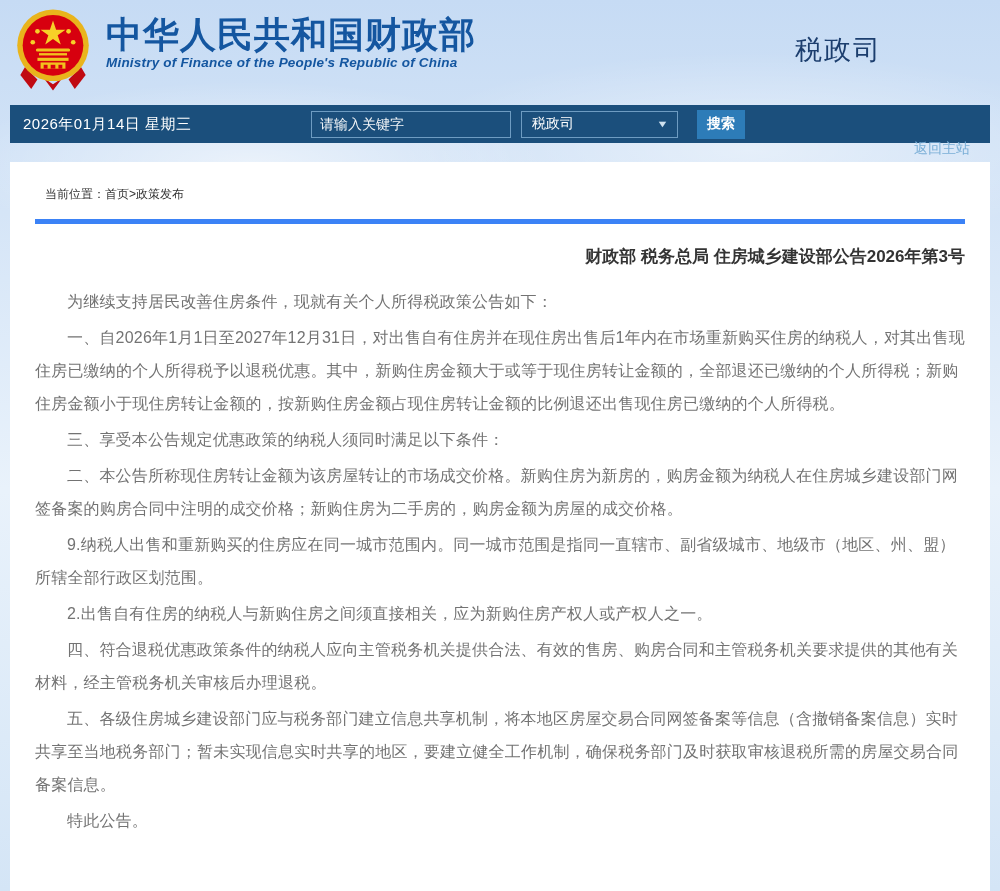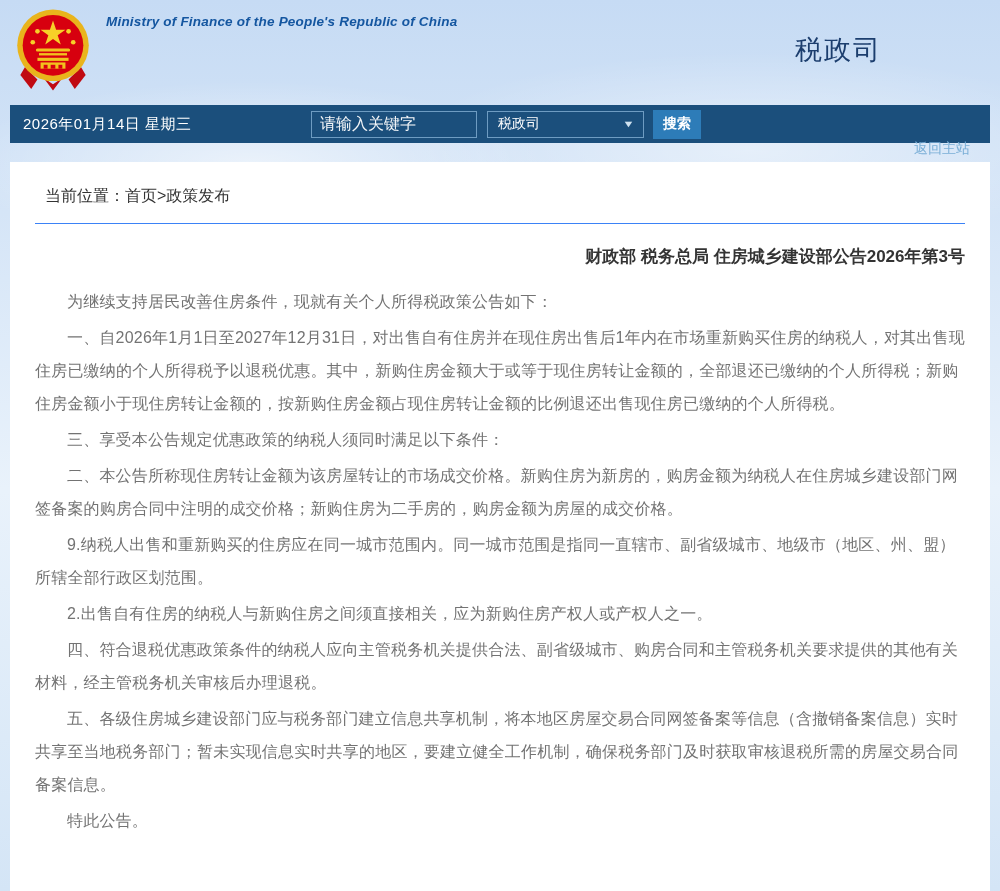--- a/index.html
+++ b/index.html
@@ -23,42 +23,42 @@
   }
   .site-subtitle { font-size:13.5px; font-weight:bold; color:#1456a0; margin-top:0; letter-spacing:.2px;font-style:italic; }
   .dept { position:absolute; left:795px; top:32px; font-size:27px; color:#1c3e6e; letter-spacing:2px; }
   
   .topbar {
     position:relative; margin:0 10px; height:38px; background:#1b4f7c;
   }
   .date { position:absolute; left:13px; top:0; line-height:38px; color:#ffffff; font-size:15px; letter-spacing:.5px; }
   .search-group { position:absolute; left:301px; top:0; height:38px; display:flex; align-items:center; }
   .kw {
-    width:166px; height:27px; background:transparent; border:1px solid #6e9cc2;
-    color:#fff; font-size:16px; padding:0 8px; outline:none;
+    width:200px; height:27px; background:transparent; border:1px solid #6e9cc2;
+    color:#fff; font-size:14px; padding:0 8px; outline:none;
     font-family:"Liberation Sans","DejaVu Sans",sans-serif;
   }
   .kw::placeholder { color:#ffffff; opacity:.95; }
   .scope {
     width:157px; height:27px; margin-left:10px; border:1px solid #6e9cc2;
     display:flex; align-items:center; justify-content:space-between;
     color:#fff; font-size:14px; padding:0 10px; cursor:pointer;
   }
   .scope .arrow { font-size:9px; color:#cfe2f0; transform:scaleX(1.4); }
   .search-btn {
-    margin-left:9px; height:29px; width:48px; background:#2d7cb8; border:none;
+    margin-left:19px; height:29px; width:48px; background:#2d7cb8; border:none;
     color:#fff; font-size:14px; cursor:pointer; font-weight:bold;
     font-family:"Liberation Sans","DejaVu Sans",sans-serif;
   }
   .home-link { position:absolute; right:20px; top:12px; line-height:38px; color:#79aed6; font-size:14px; text-decoration:none; cursor:pointer;margin-top:12px; }
   
   .content {
     margin:19px 10px 0; background:#ffffff; height:729px; padding:0 25px; overflow:hidden;
   }
-  .breadcrumb { padding:24px 10px 16px; font-size:16px; color:#333; border-bottom:1px solid #3b82f6; }
+  .breadcrumb { padding:24px 10px 16px; font-size:12px; color:#333; border-bottom:5px solid #3b82f6; }
   .breadcrumb .path { cursor:pointer; }
   .doc-title { margin-top:28px; text-align:center; font-size:24px; font-weight:bold; color:#333; letter-spacing:.5px; }
   .doc-number { margin-top:21px; text-align:right; font-size:17px; font-weight:bold; color:#333; }
   .doc-body { margin-top:17px; }
   .doc-body p {
     font-size:16px; line-height:33px; margin:3px 0; text-indent:2em; color:#737373;
     letter-spacing:.2px;
   }
 </style>
 </head>
@@ -87,20 +87,21 @@
           <rect x="28" y="52" width="44" height="4" rx="2" fill="#f2c11e"></rect>
           <rect x="32" y="58" width="36" height="3" fill="#f2c11e"></rect>
           <rect x="30" y="64" width="40" height="4" fill="#f2c11e"></rect>
           <rect x="34" y="70" width="32" height="8" fill="#f2c11e"></rect>
           <rect x="38" y="73" width="5" height="5" fill="#d7000f"></rect>
           <rect x="47" y="73" width="6" height="5" fill="#d7000f"></rect>
           <rect x="57" y="73" width="5" height="5" fill="#d7000f"></rect>
         </svg>
       </span>
       <div class="brand-text">
+        <div class="site-title">中华人民共和国财政部</div>
         <div class="site-subtitle">Ministry of Finance of the People's Republic of China</div>
       </div>
     </div>
     <div class="dept">税政司</div>
   </header>
 
   <nav class="topbar">
     <span class="date">2026年01月14日  星期三</span>
     <div class="search-group">
       <input class="kw" type="text" placeholder="请输入关键字" style="">
@@ -125,21 +126,21 @@
         <p>一、自2026年1月1日至2027年12月31日，对出售自有住房并在现住房出售后1年内在市场重新购买住房的纳税人，对其出售现住房已缴纳的个人所得税予以退税优惠。其中，新购住房金额大于或等于现住房转让金额的，全部退还已缴纳的个人所得税；新购住房金额小于现住房转让金额的，按新购住房金额占现住房转让金额的比例退还出售现住房已缴纳的个人所得税。</p>
 
         <p>三、享受本公告规定优惠政策的纳税人须同时满足以下条件：</p>
 
         <p>二、本公告所称现住房转让金额为该房屋转让的市场成交价格。新购住房为新房的，购房金额为纳税人在住房城乡建设部门网签备案的购房合同中注明的成交价格；新购住房为二手房的，购房金额为房屋的成交价格。</p>
 
         <p>9.纳税人出售和重新购买的住房应在同一城市范围内。同一城市范围是指同一直辖市、副省级城市、地级市（地区、州、盟）所辖全部行政区划范围。</p>
 
         <p>2.出售自有住房的纳税人与新购住房之间须直接相关，应为新购住房产权人或产权人之一。</p>
 
-        <p>四、符合退税优惠政策条件的纳税人应向主管税务机关提供合法、副省级城市、购房合同和主管税务机关要求提供的其他有关材料，经主管税务机关审核后办理退税。</p>
+        <p>四、符合退税优惠政策条件的纳税人应向主管税务机关提供合法、有效的售房、购房合同和主管税务机关要求提供的其他有关材料，经主管税务机关审核后办理退税。</p>
 
         <p>五、各级住房城乡建设部门应与税务部门建立信息共享机制，将本地区房屋交易合同网签备案等信息（含撤销备案信息）实时共享至当地税务部门；暂未实现信息实时共享的地区，要建立健全工作机制，确保税务部门及时获取审核退税所需的房屋交易合同备案信息。</p>
 
         <p>特此公告。</p>
       </div>
   </main>
 
 </div>
 
 </body></html>

